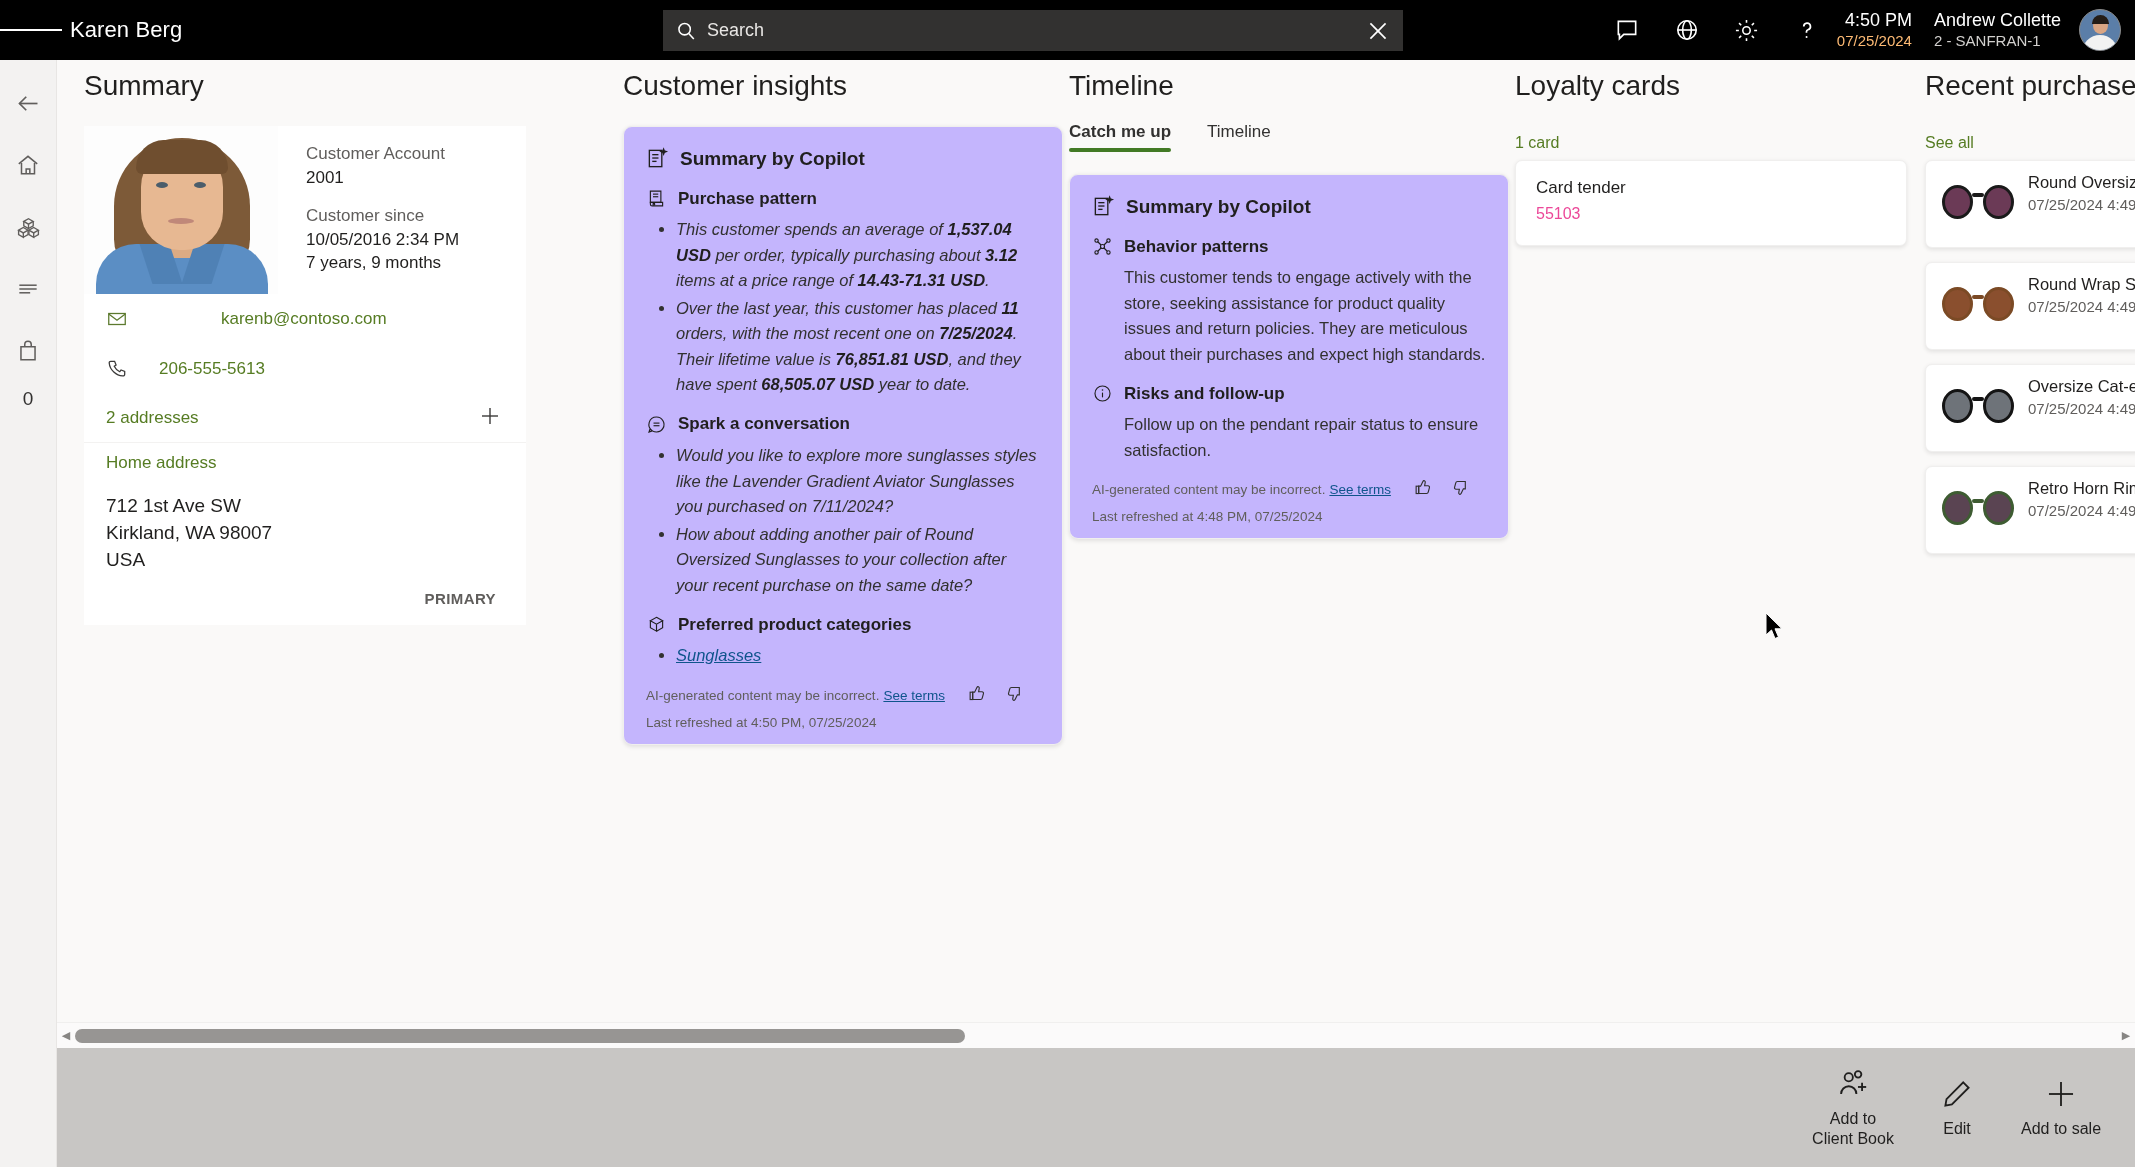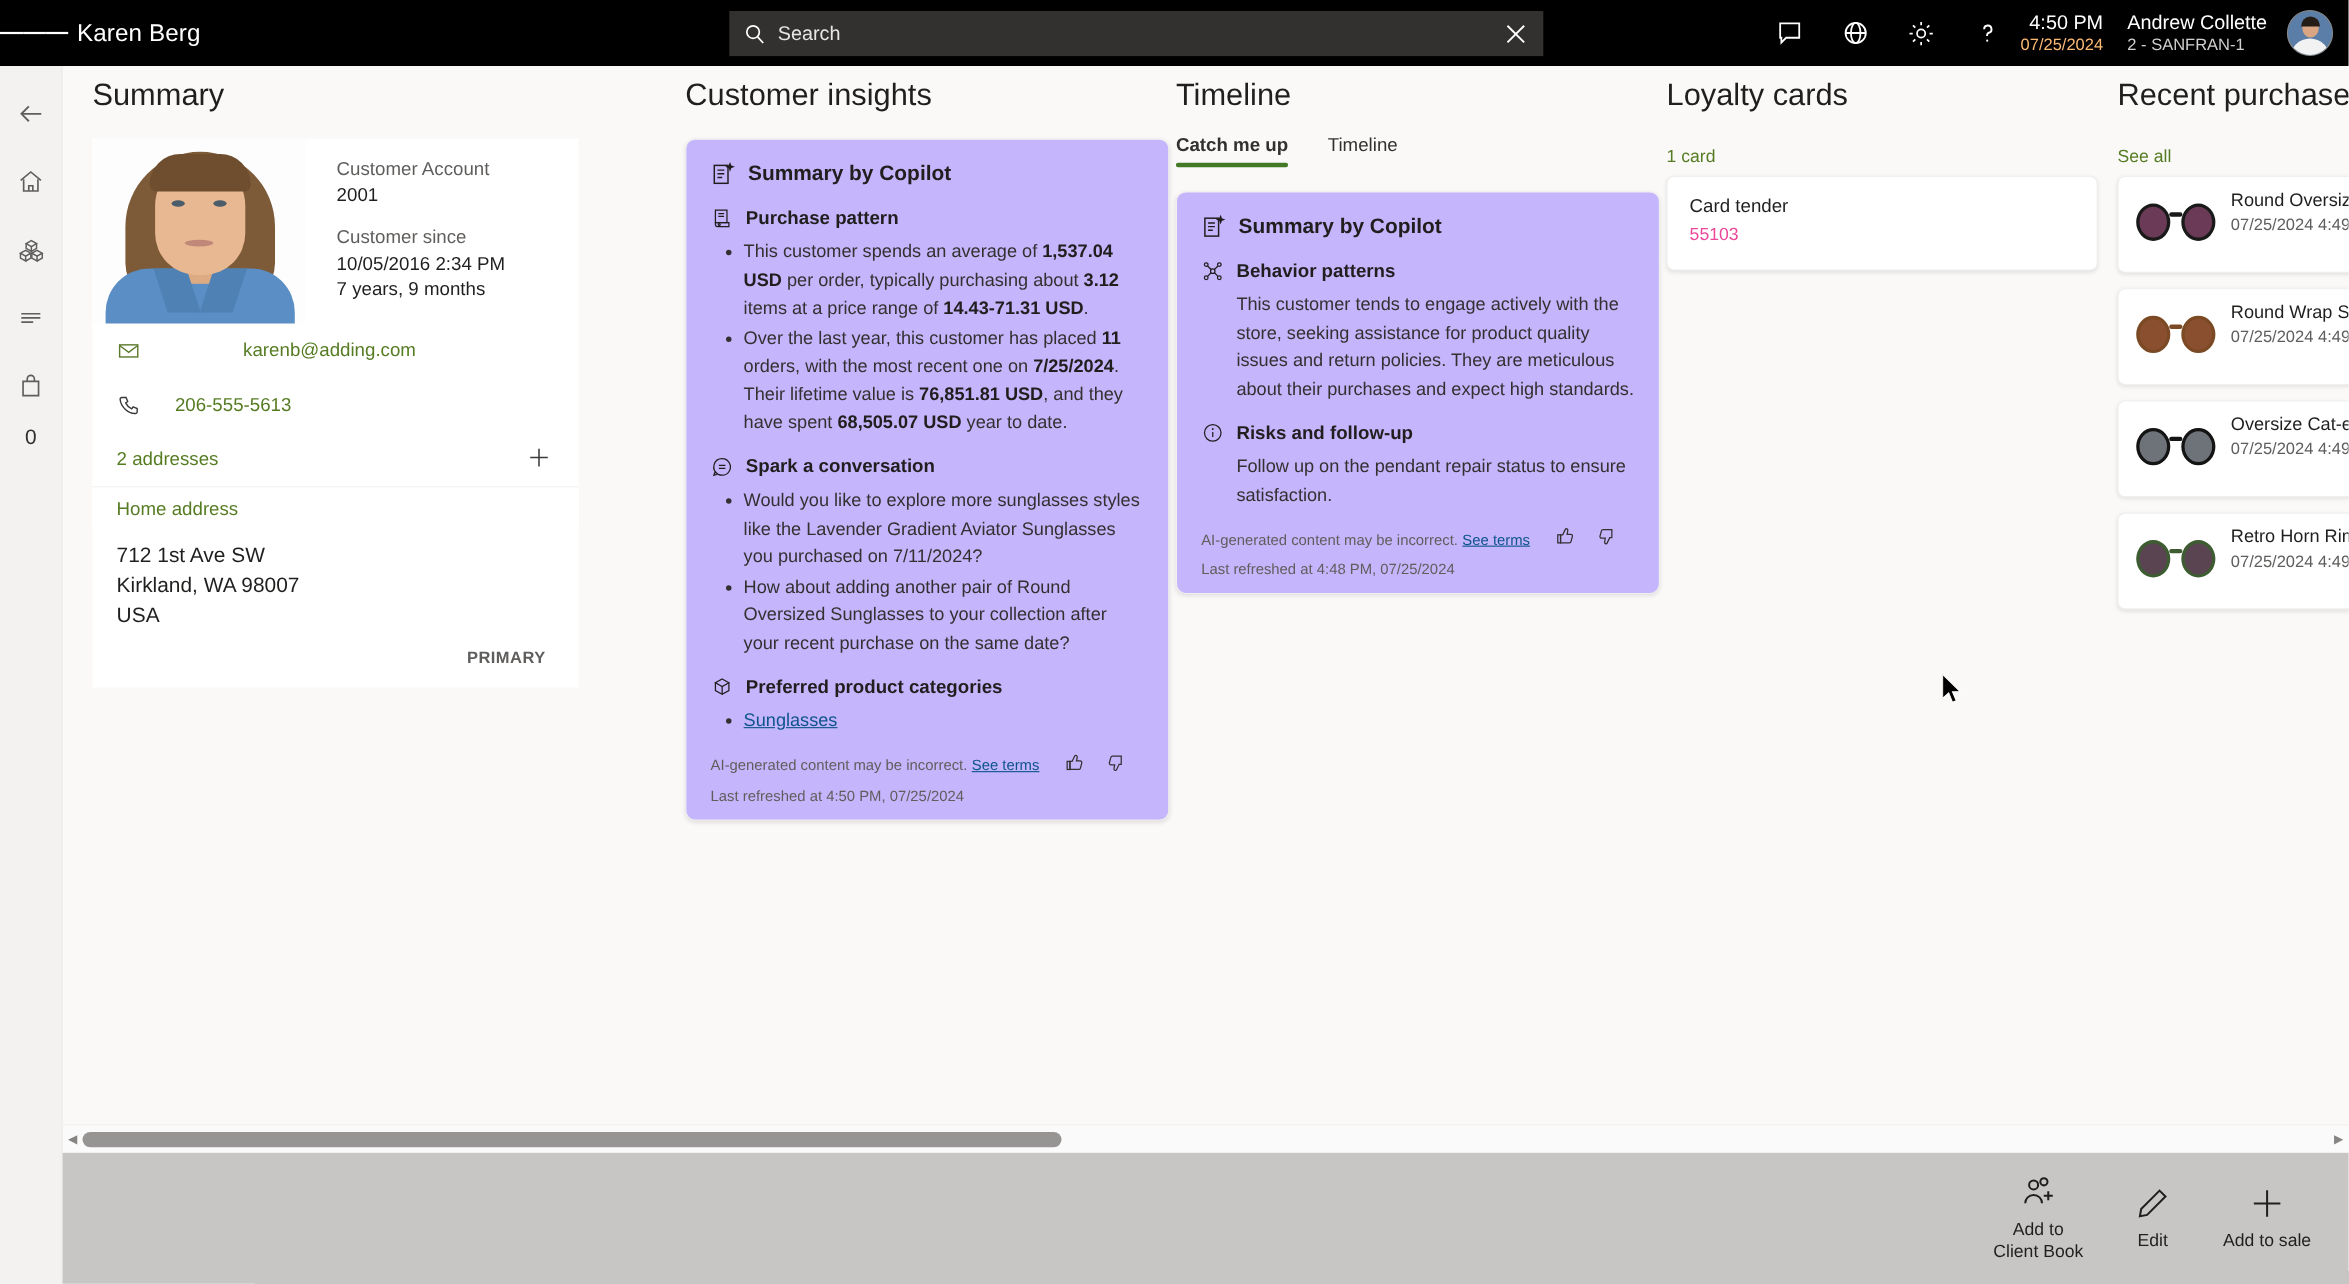--- a/index.html
+++ b/index.html
@@ -100,21 +100,21 @@
   .ci-col { left:566px; top:10px; width:440px; }
   .tl-col { left:1012px; top:10px; width:440px; }
   .copilot-card {
     background:#c4b5fd; border-radius:9px; border:1px solid #f0efee;
     box-shadow:0 1.5px 4px rgba(0,0,0,0.10); padding:20px 22px 14px 22px;
   }
   .cp-title { display:flex; align-items:center; gap:11px; font-size:19px; font-weight:bold; color:#201f1e; margin-bottom:18px; }
   .cp-sec { display:flex; align-items:center; gap:11px; font-size:17px; font-weight:bold; color:#201f1e; margin:16px 0 8px 0; }
   .cp-sec:first-of-type { margin-top:0; }
   .cp-list { margin:0 0 4px 30px; padding:0; }
-  .cp-list li { font-size:16.5px; color:#323130; line-height:1.55; margin-bottom:2px; }
+  .cp-list li { font-size:16.5px; color:#323130; line-height:1.55; margin-bottom:2px;font-style:italic; }
   .cp-list li b { color:#201f1e; }
   .cp-para { font-size:16.5px; color:#323130; line-height:1.55; margin:0 0 6px 32px; }
   .cp-link { color:#0f548c; text-decoration:underline; cursor:pointer; }
   .cp-foot { display:flex; align-items:center; margin-top:14px; }
   .cp-foot .txt { font-size:13.5px; color:#605e5c; }
   .cp-foot .terms { font-size:13.5px; color:#0f548c; text-decoration:underline; margin-left:4px; cursor:pointer; }
   .cp-foot .thumbs { display:flex; gap:16px; margin-left:22px; }
   .cp-refresh { font-size:13.5px; color:#605e5c; margin-top:7px; }
 
   
@@ -318,21 +318,21 @@
         </div>
       </div>
 
       <div class="contact-row">
         <div class="ci">
           <svg width="22" height="22" viewBox="0 0 24 24" fill="none" stroke="#5c7a2e" stroke-width="1.4">
             <rect x="3" y="6" width="18" height="12"></rect>
               <polyline points="3,6.6 12,13.4 21,6.6"></polyline>
           </svg>
         </div>
-        <div class="contact-link">karenb@adding.com</div>
+        <div class="contact-link">karenb@contoso.com</div>
       </div>
 
       <div class="contact-row">
         <div class="ci">
           <svg width="22" height="22" viewBox="0 0 24 24" fill="none" stroke="#3b3a39" stroke-width="1.4">
             <path d="M6.2 3.6h3.2l1.6 4-2 1.4a12.4 12.4 0 0 0 6 6l1.4-2 4 1.6v3.2c0 1-.8 1.8-1.8 1.7C11.3 19.9 4.1 12.7 3.5 5.4c-.1-1 .7-1.8 1.7-1.8z"></path>
           </svg>
         </div>
         <div class="contact-link phone">206-555-5613</div>
       </div>

